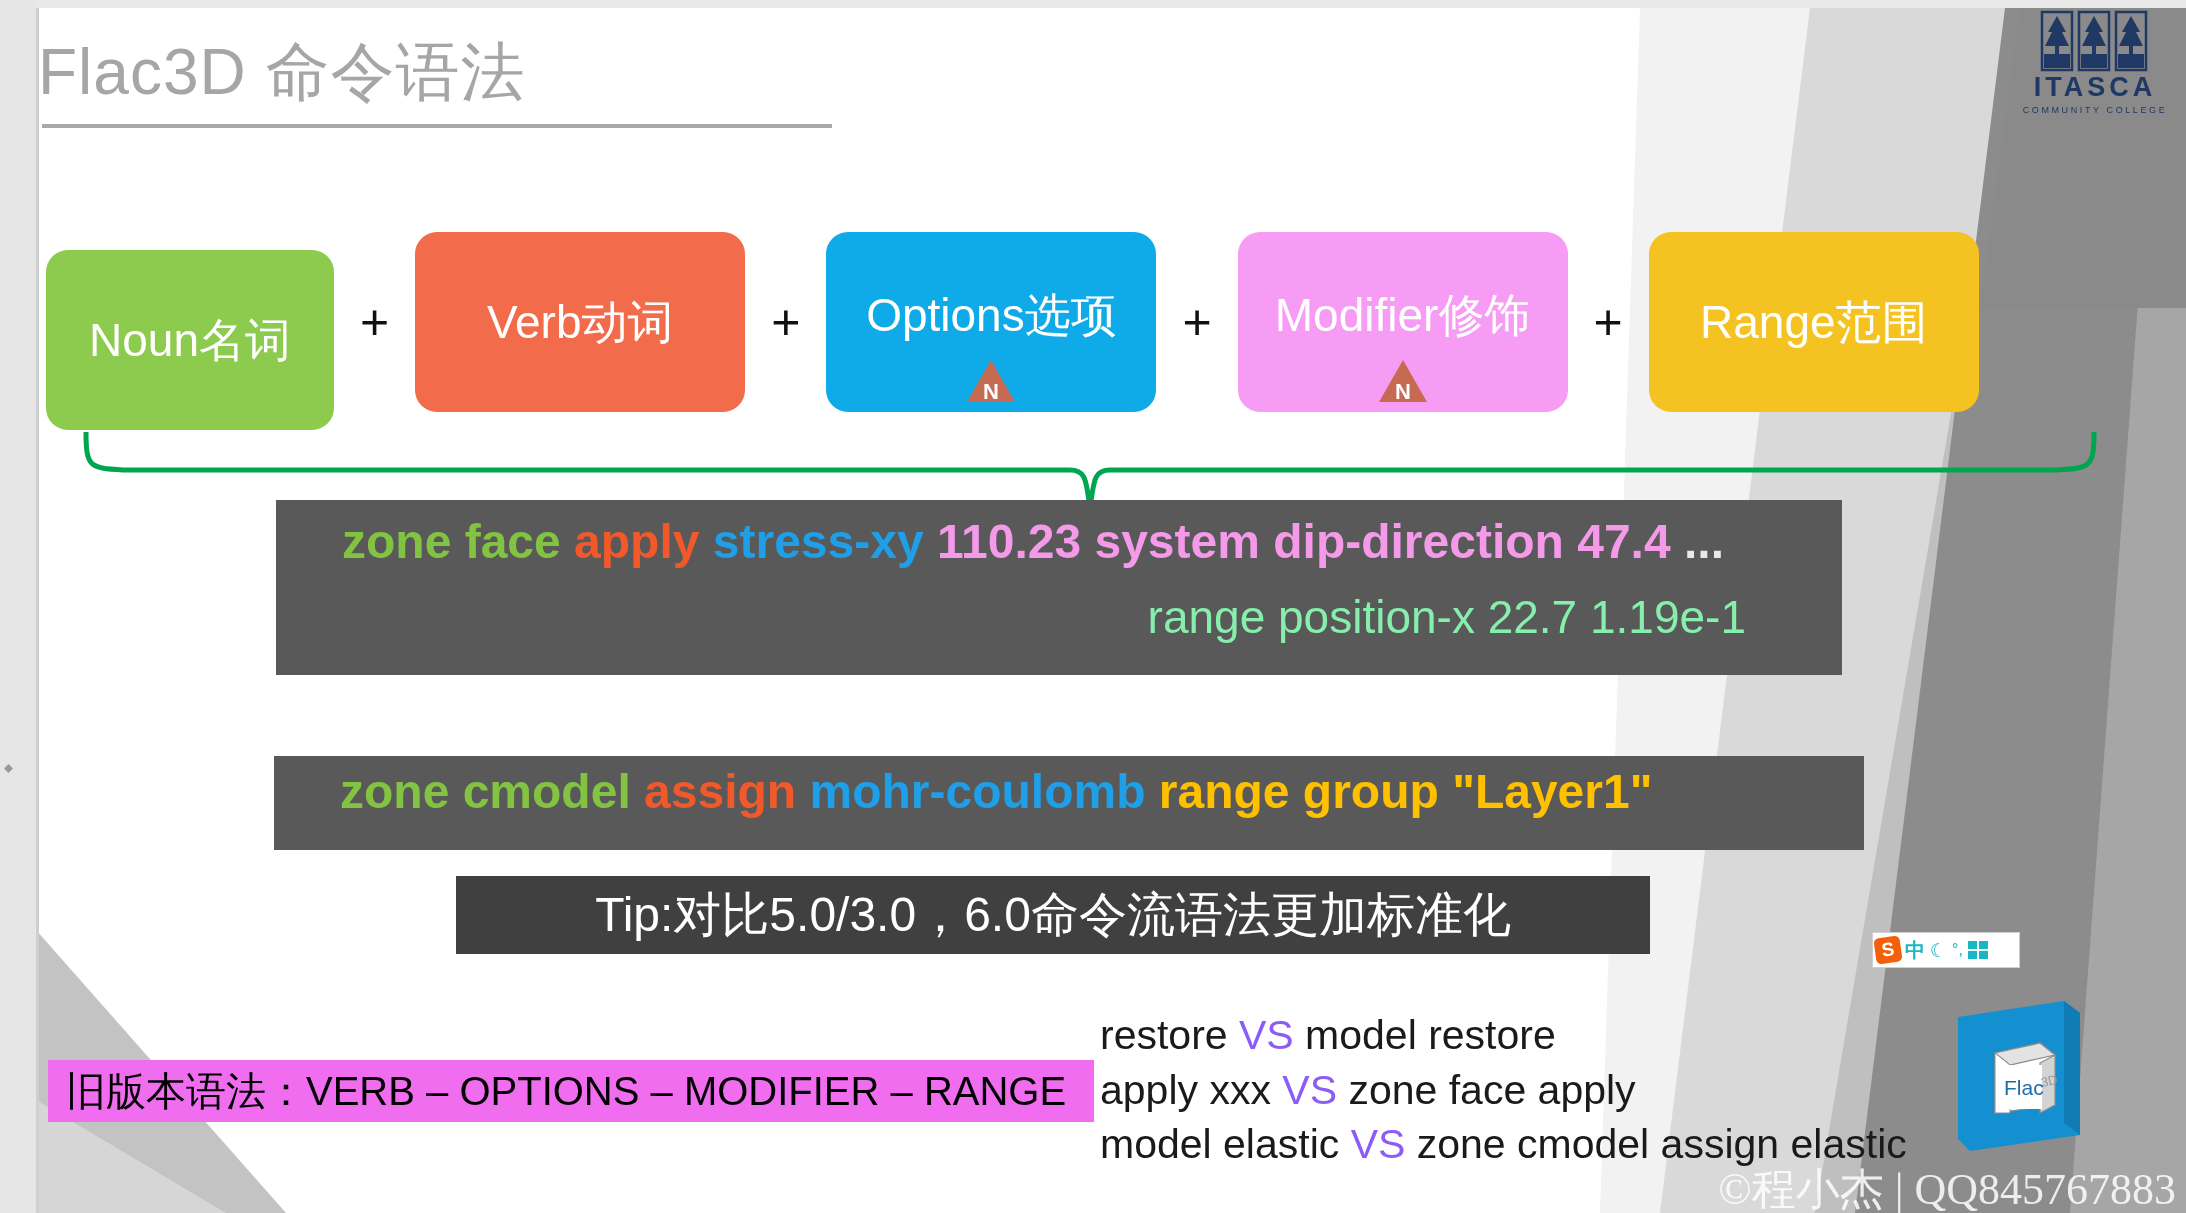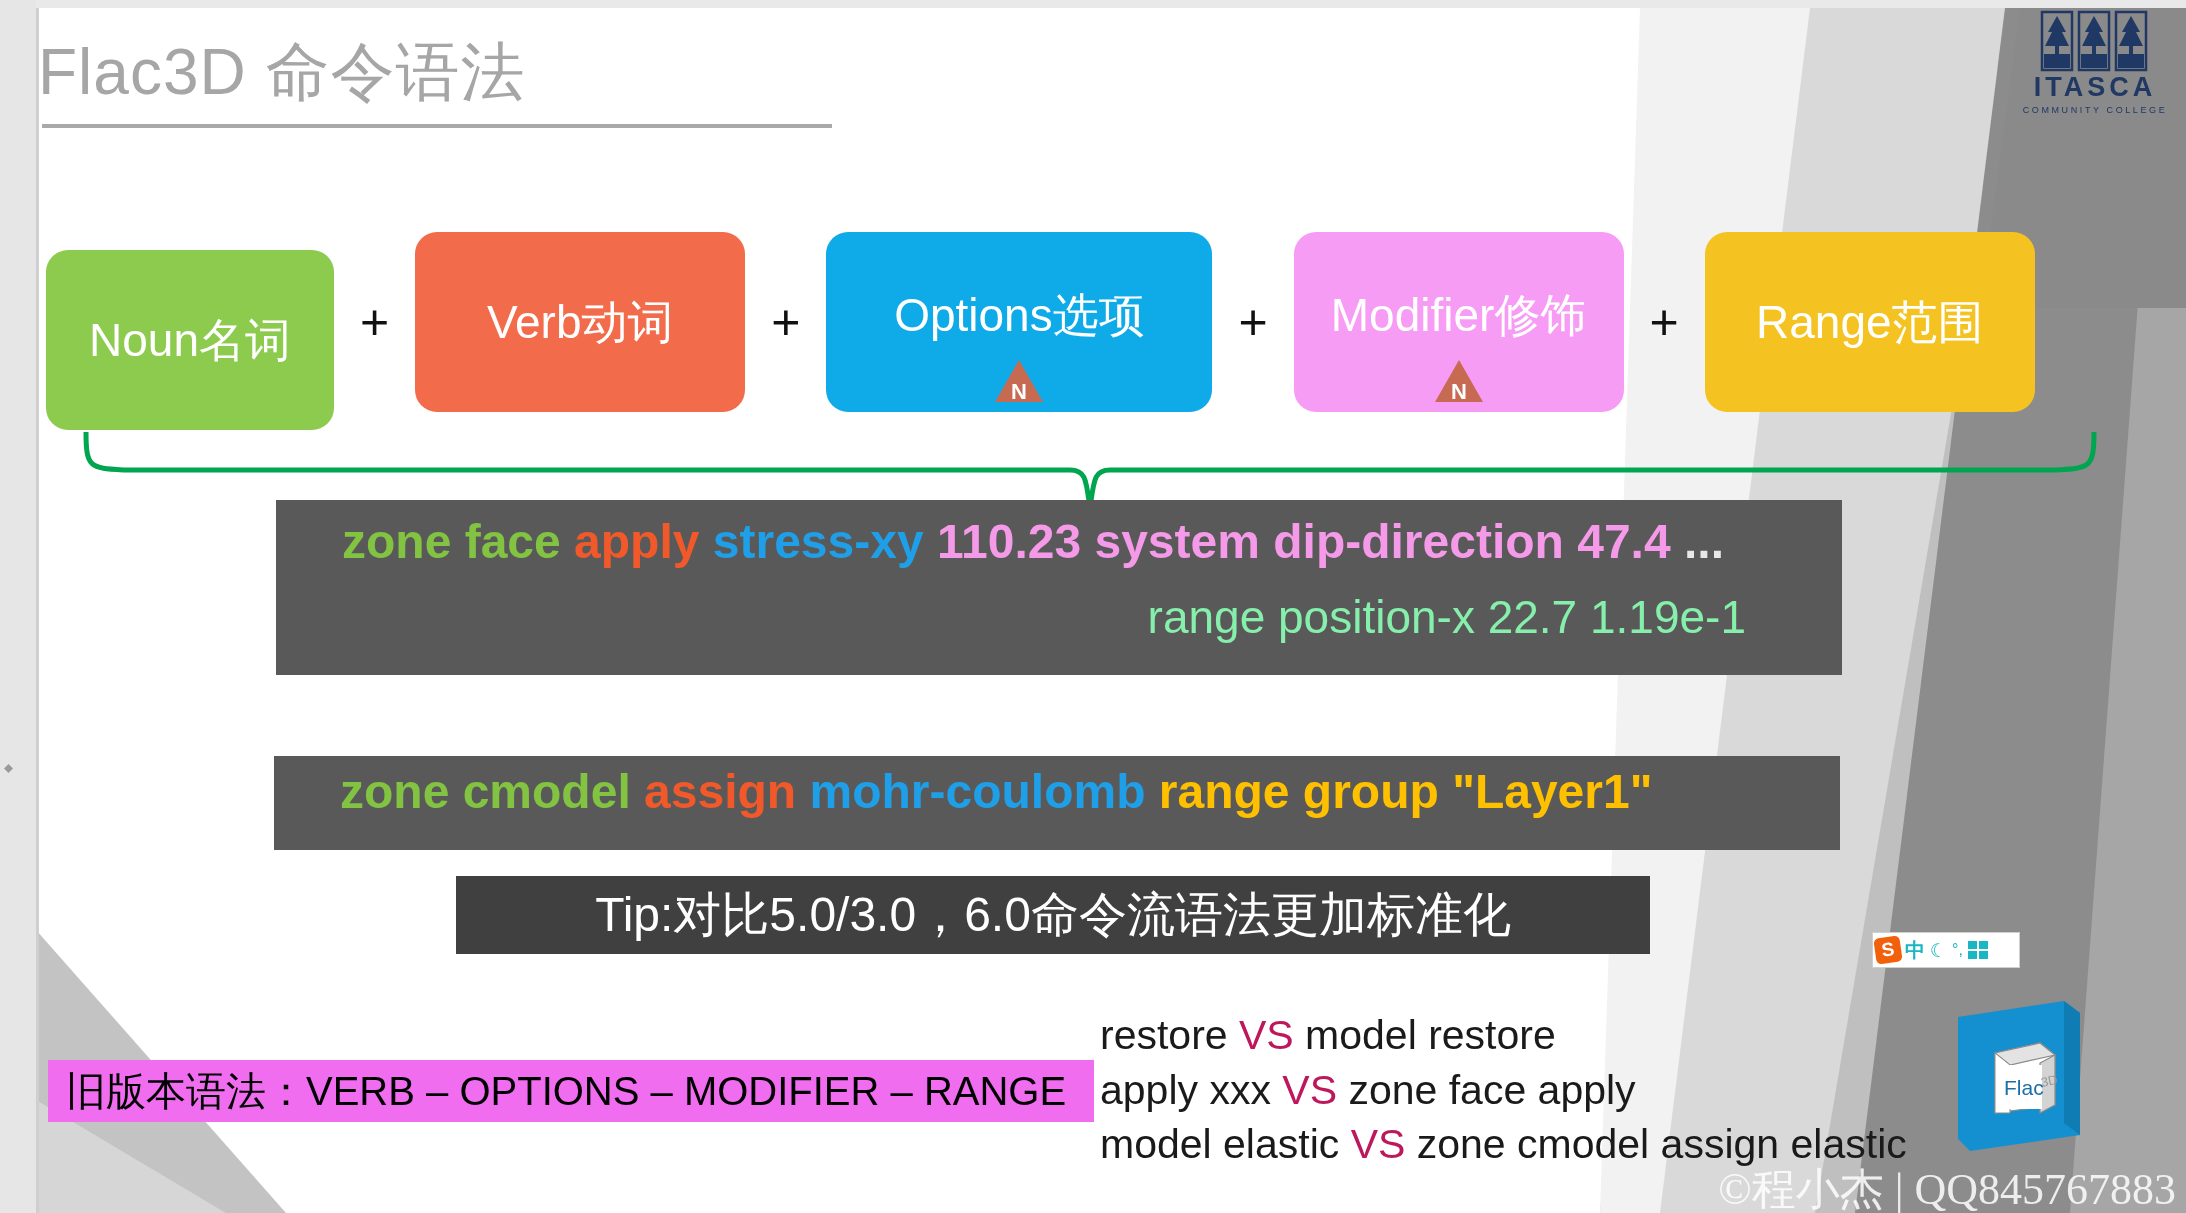--- a/index.html
+++ b/index.html
@@ -57,34 +57,34 @@
   .plus{font-size:50px;color:#111;font-weight:400;padding:0 26px;line-height:1;}
   .nmark{position:absolute;bottom:8px;left:50%;transform:translateX(-50%);
          width:52px;height:46px;}
   
   #brace{position:absolute;left:80px;top:424px;width:2020px;height:90px;}
   
   .cmdbox{position:absolute;background:#595959;}
   #cmd1{left:276px;top:500px;width:1566px;height:175px;}
   #cmd1 .l1{position:absolute;left:66px;top:14px;font-size:48px;font-weight:bold;white-space:nowrap;}
   #cmd1 .l2{position:absolute;right:96px;top:90px;font-size:46px;white-space:nowrap;}
-  #cmd2{left:274px;top:756px;width:1566px;height:94px;}
+  #cmd2{left:274px;top:756px;width:1566px;height:94px;padding-left:24px;}
   #cmd2 .l1{position:absolute;left:66px;top:8px;font-size:48px;font-weight:bold;white-space:nowrap;}
   
   #tip{position:absolute;left:456px;top:876px;width:1194px;height:78px;background:#8e8e8e;
        color:#fff;font-size:48px;display:flex;align-items:center;justify-content:center;
        white-space:nowrap;}
   
   #oldbar{position:absolute;left:48px;top:1060px;width:1046px;height:62px;background:#f06df0;
           color:#000;font-size:40px;display:flex;align-items:center;padding-left:18px;
           box-sizing:border-box;white-space:nowrap;}
   
   #vslist{position:absolute;left:1100px;top:1008px;font-size:41px;color:#1a1a1a;line-height:1.33;}
   #vslist div{white-space:nowrap;}
-  .vs{color:#be185d;}
+  .vs{color:#8b5cf6;}
   
   #ime{position:absolute;left:1872px;top:932px;width:148px;height:36px;background:#fff;
        border:1px solid #cfcfcf;display:flex;align-items:center;padding:0 2px;box-sizing:border-box;}
   #ime .s-logo{width:26px;height:26px;background:#f2600c;border-radius:5px;color:#fff;
        font-size:19px;font-weight:bold;display:flex;align-items:center;justify-content:center;
        transform:rotate(-8deg);margin-right:4px;}
   #ime .zh{color:#19b6c4;font-size:20px;font-weight:bold;margin-right:5px;}
   #ime .moon{color:#19b6c4;font-size:19px;margin-right:5px;}
   #ime .deg{color:#19b6c4;font-size:16px;margin-right:5px;}
   #ime .grid{width:20px;height:18px;display:grid;grid-template-columns:1fr 1fr;
@@ -140,21 +140,21 @@
 
   <div id="pill-row">
       <div class="pill" style="background: rgb(141, 203, 79); width: 288px; margin-top: 36px;">
         <span class="txt">Noun名词</span>
       </div>
       <span class="plus">+</span>
       <div class="pill" style="background: rgb(242, 107, 75); width: 330px;">
         <span class="txt">Verb动词</span>
       </div>
       <span class="plus">+</span>
-      <div class="pill has-mark" style="background: rgb(15, 170, 232); width: 386px;">
+      <div class="pill has-mark" style="background: rgb(15, 170, 232); width: 330px;">
         <span class="txt">Options选项</span>
         <svg class="nmark" viewBox="0 0 52 46">
           <polygon points="26,2 50,44 2,44" fill="#c76a52"></polygon>
           <text x="26" y="41" font-family="Liberation Sans, sans-serif" font-size="22" font-weight="bold" fill="#ffffff" text-anchor="middle">N</text>
         </svg>
       </div>
       <span class="plus">+</span>
       <div class="pill has-mark" style="background: rgb(247, 156, 245); width: 330px;">
         <span class="txt">Modifier修饰</span>
         <svg class="nmark" viewBox="0 0 52 46">

